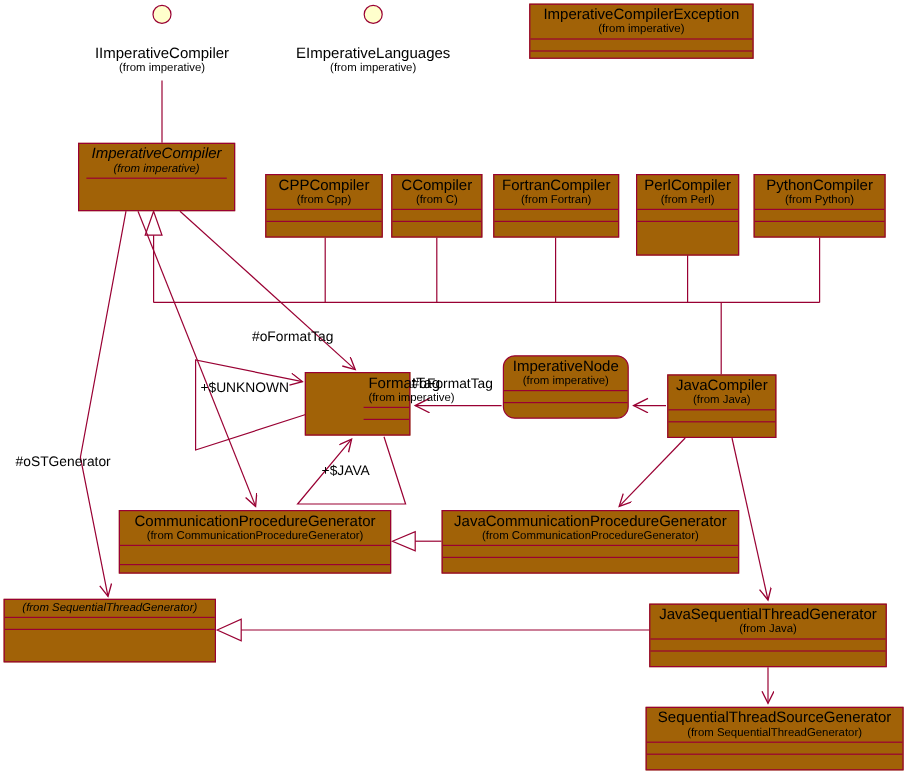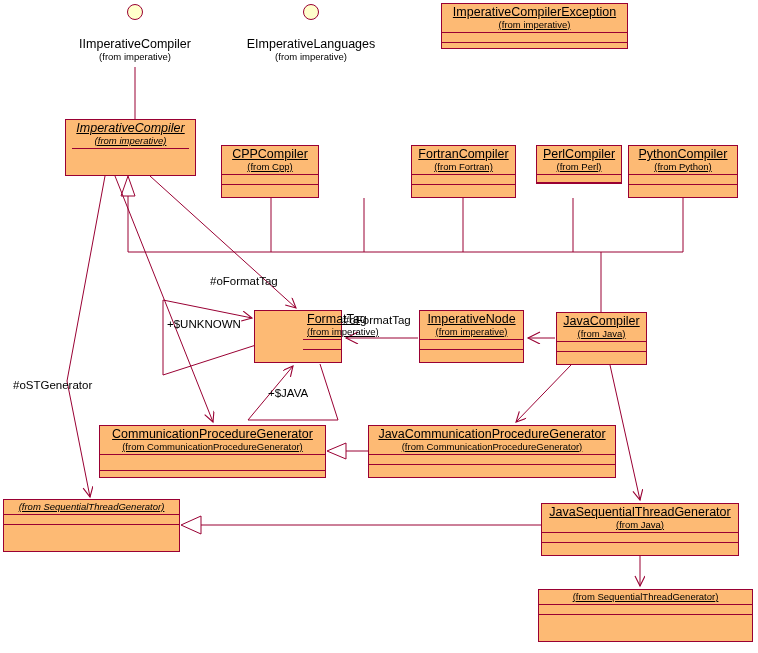--- a/index.html
+++ b/index.html
@@ -20,25 +20,24 @@
     left: 0;
     top: 0;
     width: 758px;
     height: 653px;
     pointer-events: none;
   }
   
   .uml-class {
     position: absolute;
     box-sizing: border-box;
-    background: #fdba74;
+    background: #a16207;
     border: 1px solid #990033;
     display: flex;
     flex-direction: column;
-    text-decoration: underline;
   }
   .uml-head {
     box-sizing: border-box;
     border-bottom: 1px solid #990033;
     padding: 2px 4px 2px 4px;
     text-align: center;
     line-height: 1.08;
   }
   .uml-name {
     font-size: 12.5px;
@@ -193,31 +192,39 @@
 
   <div class="uml-class" style="left:221px; top:145px; width:98px; height:53px;">
     <div class="uml-head">
       <div class="uml-name">CPPCompiler</div>
       <div class="uml-from">(from Cpp)</div>
     </div>
     <div class="uml-attrs"></div>
     <div class="uml-ops"></div>
   </div>
 
+  <div class="uml-class" style="left:326px; top:145px; width:76px; height:53px;">
+    <div class="uml-head">
+      <div class="uml-name">CCompiler</div>
+      <div class="uml-from">(from C)</div>
+    </div>
+    <div class="uml-attrs"></div>
+    <div class="uml-ops"></div>
+  </div>
 
   <div class="uml-class" style="left:411px; top:145px; width:105px; height:53px;">
     <div class="uml-head">
       <div class="uml-name">FortranCompiler</div>
       <div class="uml-from">(from Fortran)</div>
     </div>
     <div class="uml-attrs"></div>
     <div class="uml-ops"></div>
   </div>
 
-  <div class="uml-class" style="left:530px; top:145px; width:86px; height:39px;margin-left:6px;">
+  <div class="uml-class" style="left:530px; top:145px; width:86px; height:68px;">
     <div class="uml-head">
       <div class="uml-name">PerlCompiler</div>
       <div class="uml-from">(from Perl)</div>
     </div>
     <div class="uml-attrs"></div>
     <div class="uml-ops"></div>
   </div>
 
   <div class="uml-class" style="left:628px; top:145px; width:110px; height:53px;">
     <div class="uml-head">
@@ -230,21 +237,21 @@
 
   <div class="uml-class" style="left:254px; top:310px; width:88px; height:53px;padding-left:48px;">
     <div class="uml-head">
       <div class="uml-name">FormatTag</div>
       <div class="uml-from">(from imperative)</div>
     </div>
     <div class="uml-attrs"></div>
     <div class="uml-ops"></div>
   </div>
 
-  <div class="uml-class" style="left:419px; top:310px; width:105px; height:53px;">
+  <div class="uml-class" style="left:419px; top:296px; width:105px; height:53px;border-radius:10px;">
     <div class="uml-head">
       <div class="uml-name">ImperativeNode</div>
       <div class="uml-from">(from imperative)</div>
     </div>
     <div class="uml-attrs"></div>
     <div class="uml-ops"></div>
   </div>
 
   <div class="uml-class" style="left:556px; top:312px; width:91px; height:53px;">
     <div class="uml-head">
@@ -285,20 +292,21 @@
     <div class="uml-head">
       <div class="uml-name">JavaSequentialThreadGenerator</div>
       <div class="uml-from">(from Java)</div>
     </div>
     <div class="uml-attrs"></div>
     <div class="uml-ops"></div>
   </div>
 
   <div class="uml-class" style="left:538px; top:589px; width:215px; height:53px;">
     <div class="uml-head">
+      <div class="uml-name">SequentialThreadSourceGenerator</div>
       <div class="uml-from">(from SequentialThreadGenerator)</div>
     </div>
     <div class="uml-attrs"></div>
     <div class="uml-ops"></div>
   </div>
 
   <div class="edge-label" style="left:210px; top:275px;">#oFormatTag</div>
   <div class="edge-label" style="left:167px; top:318px;">+$UNKNOWN</div>
   <div class="edge-label" style="left:343px; top:314px;">#oFormatTag</div>
   <div class="edge-label" style="left:268px; top:387px;">+$JAVA</div>

